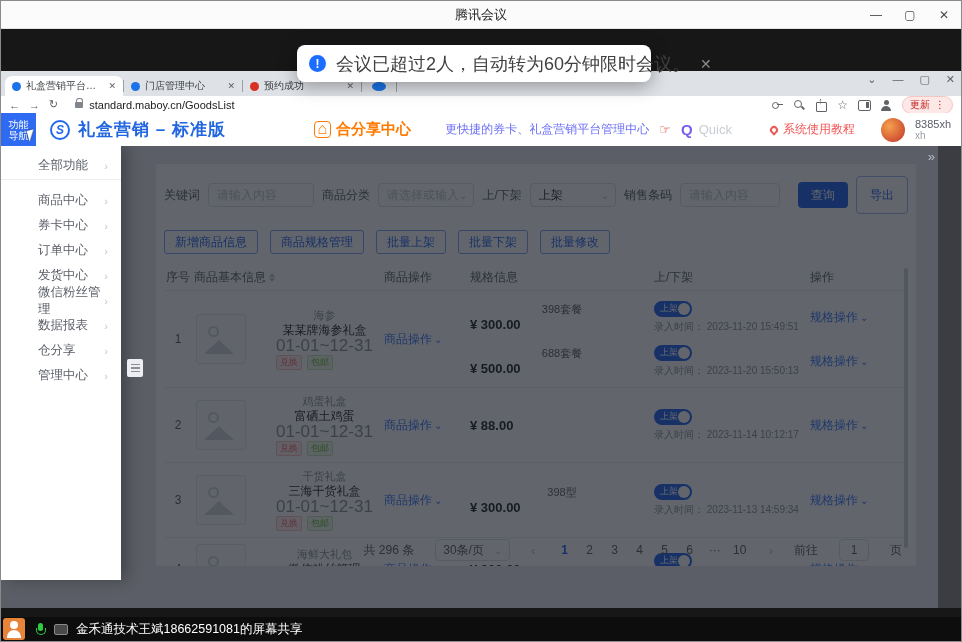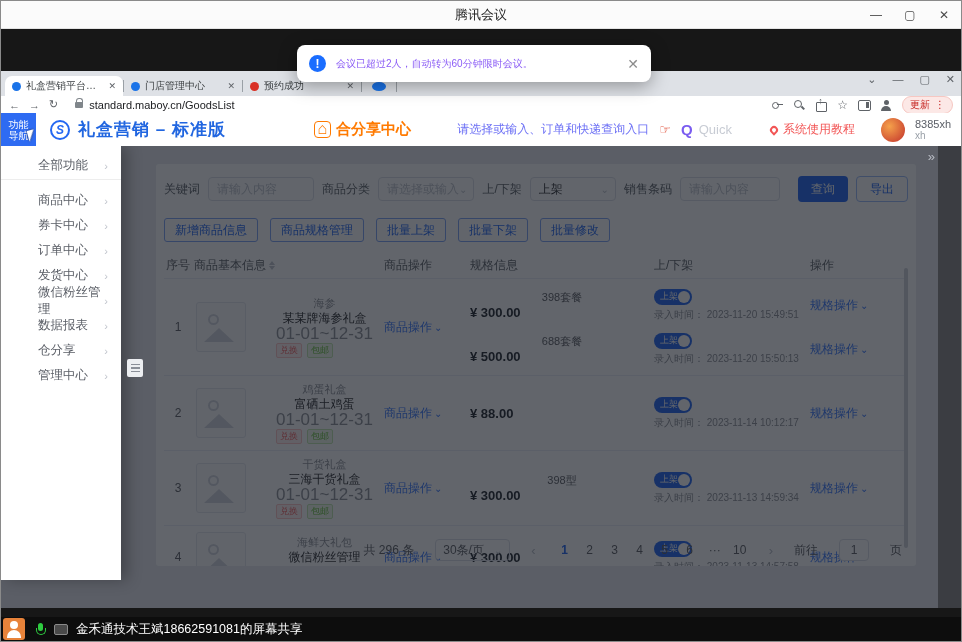--- a/index.html
+++ b/index.html
@@ -8,21 +8,21 @@
 
   
   .titlebar { position: absolute; left: 0; top: 0; right: 0; height: 28px; background: #fbfbfb; border-bottom: 1px solid #e3e3e3; display: flex; align-items: center; justify-content: center; }
   .titlebar .title { font-size: 13px; color: #1f1f1f; }
   .win-controls { position: absolute; right: 0; top: 0; height: 28px; display: flex; }
   .win-btn { width: 34px; height: 28px; display: flex; align-items: center; justify-content: center; color: #4a4a4a; font-size: 12px; cursor: default; }
 
   
   .toast { position: absolute; left: 296px; top: 44px; width: 354px; height: 37px; background: #fff; border-radius: 8px; box-shadow: 0 4px 18px rgba(0,0,0,.35); display: flex; align-items: center; padding: 0 12px; z-index: 60; }
   .toast-icon { width: 17px; height: 17px; border-radius: 50%; background: #1a6dff; color: #fff; font-size: 12px; font-weight: bold; display: flex; align-items: center; justify-content: center; flex: none; }
-  .toast-text { font-size: 10px; color: #8b5cf6; margin: 5px 10px; white-space: nowrap; }
+  .toast-text { font-size: 18px; color: #404040; margin: 5px 10px; white-space: nowrap; }
   .toast-close { color: #8c8c8c; font-size: 14px; margin-left: auto; }
 
   
   .browser { position: absolute; left: 0; top: 70px; right: 0; height: 537px; }
   .tabstrip { height: 25px; background: #dee1e6; position: relative; display: flex; align-items: flex-end; padding-left: 4px; }
   .tab { height: 20px; display: flex; align-items: center; padding: 0 7px; width: 118px; font-size: 10px; color: #3c4043; position: relative; }
   .tab.active { background: #fff; border-radius: 7px 7px 0 0; }
   .tab .favicon { width: 9px; height: 9px; border-radius: 50%; flex: none; }
   .tab .tab-label { margin: 0 5px; white-space: nowrap; overflow: hidden; text-overflow: ellipsis; flex: 1; }
   .tab .tab-close { color: #5f6368; font-size: 9px; flex: none; }
@@ -72,21 +72,21 @@
   
   .content { position: absolute; left: 0; top: 75px; right: 0; bottom: 0; background: #e9ebf0; overflow: hidden; }
   .card { position: absolute; left: 155px; top: 18px; width: 760px; height: 402px; background: #fff; border-radius: 3px; padding: 12px 8px; overflow: hidden; }
   .filters { display: flex; align-items: center; gap: 8px; font-size: 12px; color: #5f6469; white-space: nowrap; }
   .f-input { width: 106px; height: 24px; border: 1px solid #dcdfe6; border-radius: 4px; padding: 0 8px; font-size: 12px; color: #303133; font-family: inherit; }
   .f-input::placeholder { color: #bfc4cc; }
   .f-select { width: 102px; height: 24px; border: 1px solid #dcdfe6; border-radius: 4px; display: flex; align-items: center; justify-content: space-between; padding: 0 6px 0 8px; font-size: 12px; background: #fff; }
   .f-select .ph { color: #bfc4cc; } .f-select .val { color: #303133; }
   .caret-d { color: #bfc4cc; font-size: 10px; }
   .btn-primary { height: 26px; padding: 0 13px; background: #2468f2; color: #fff; border: none; border-radius: 4px; font-size: 12px; margin-left: 10px; font-family: inherit; }
-  .btn-plain { height: 26px; padding: 0 13px; background: #fff; color: #2468f2; border: 1px solid #9cbcf8; border-radius: 4px; font-size: 12px; font-family: inherit; }
+  .btn-plain { height: 38px; padding: 0 13px; background: #fff; color: #2468f2; border: 1px solid #9cbcf8; border-radius: 4px; font-size: 12px; font-family: inherit; }
   .toolbar { display: flex; margin-top: 16px; }
   .tbtn { height: 24px; padding: 0 10px; border: 1px solid #7ea4f5; color: #2468f2; background: transparent; border-radius: 3px; font-size: 12px; margin-right: 12px; font-family: inherit; }
   .thead { display: flex; align-items: center; height: 26px; margin-top: 10px; font-size: 12px; color: #5f6469; }
   .sort-ic { display: inline-flex; flex-direction: column; gap: 1px; margin-left: 3px; vertical-align: middle; }
   .sort-ic i { width: 0; height: 0; border-left: 3px solid transparent; border-right: 3px solid transparent; }
   .sort-up { border-bottom: 4px solid #c0c4cc; } .sort-dn { border-top: 4px solid #c0c4cc; }
   .trow { display: flex; align-items: center; border-top: 1px solid #ebeef5; padding: 6px 0; min-height: 62px; }
   .c-index { width: 28px; text-align: center; font-size: 12px; color: #606266; flex: none; }
   .c-info { width: 192px; display: flex; align-items: center; flex: none; text-align: center; }
   .c-prodact { width: 86px; display: flex; align-items: flex-end; flex: none; }
@@ -217,21 +217,21 @@
         <span>导航</span>
         <span class="cursor-arrow"></span>
       </div>
       <span class="logo">S</span>
       <span class="brand">礼盒营销 – 标准版</span>
       <div class="share-center">
         <span class="house-ic">⌂</span>
         <span>合分享中心</span>
       </div>
       <div class="head-right">
-        <span class="quick-entry">请选择或输入、订单和快递查询入口</span>
+        <span class="quick-entry">更快捷的券卡、礼盒营销平台管理中心</span>
         <span class="finger">☞</span>
         <span class="q-ic">Q</span>
         <span class="quick-label">Quick</span>
         <div class="tutorial">
           <span class="pin"></span>
           <span>系统使用教程</span>
         </div>
         <span class="avatar"></span>
         <div class="usercol">
           <div class="username">8385xh</div>

